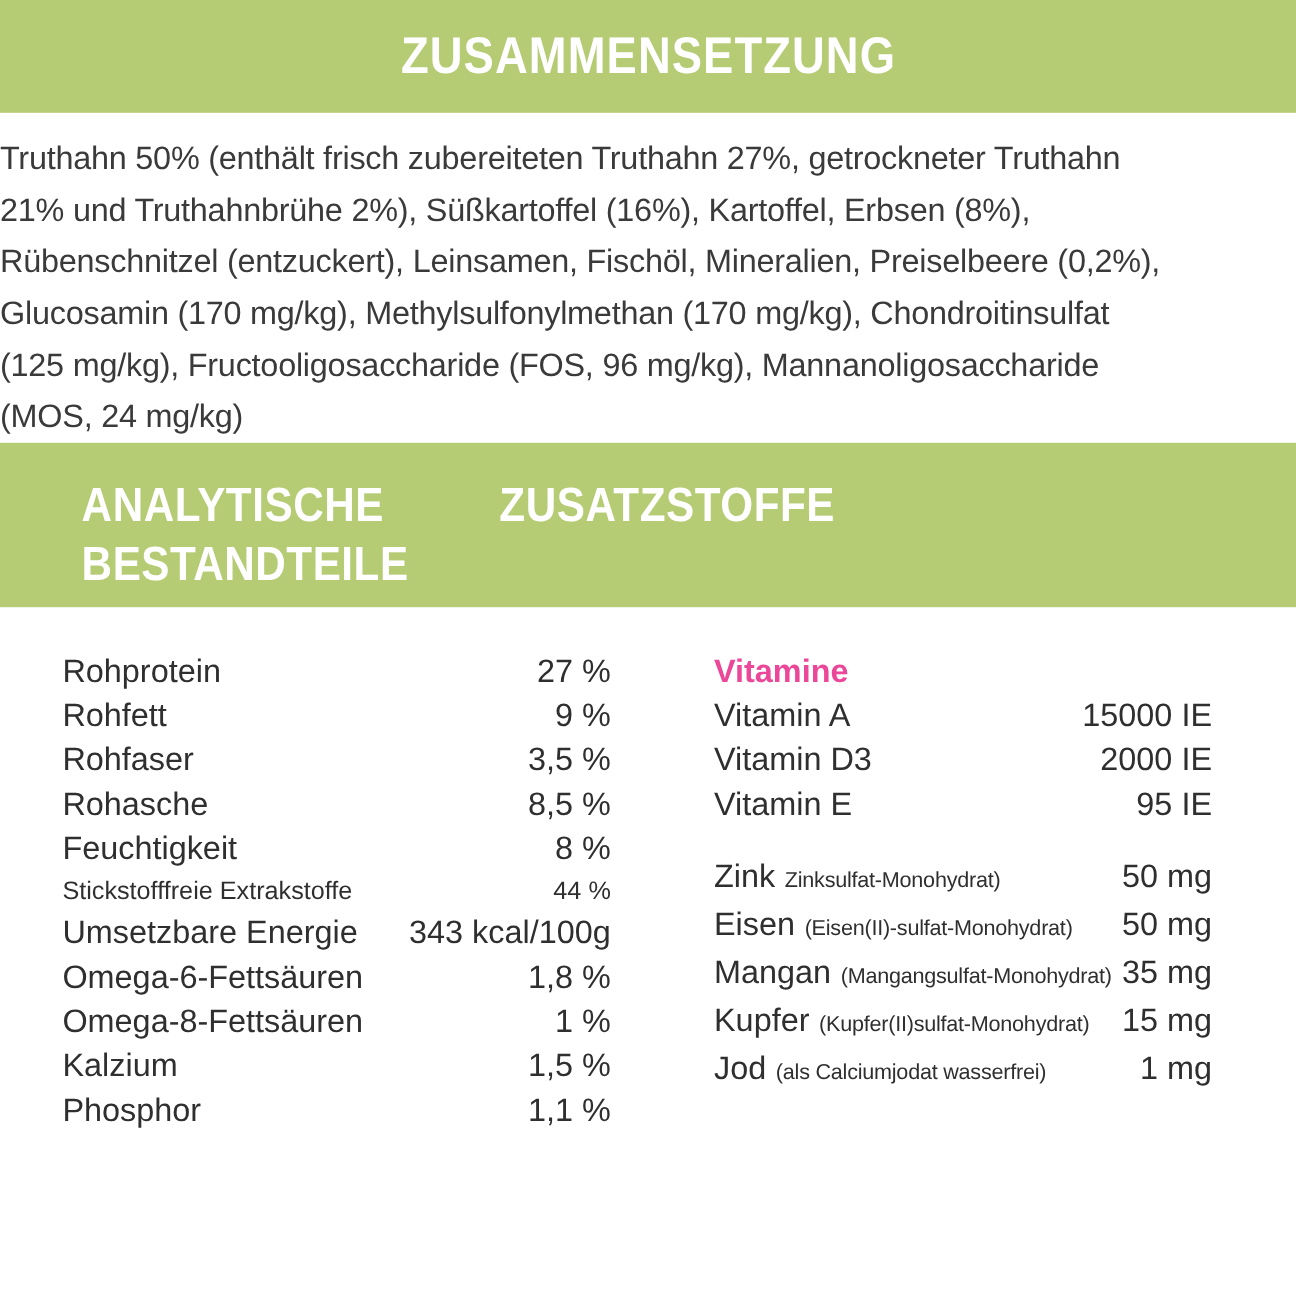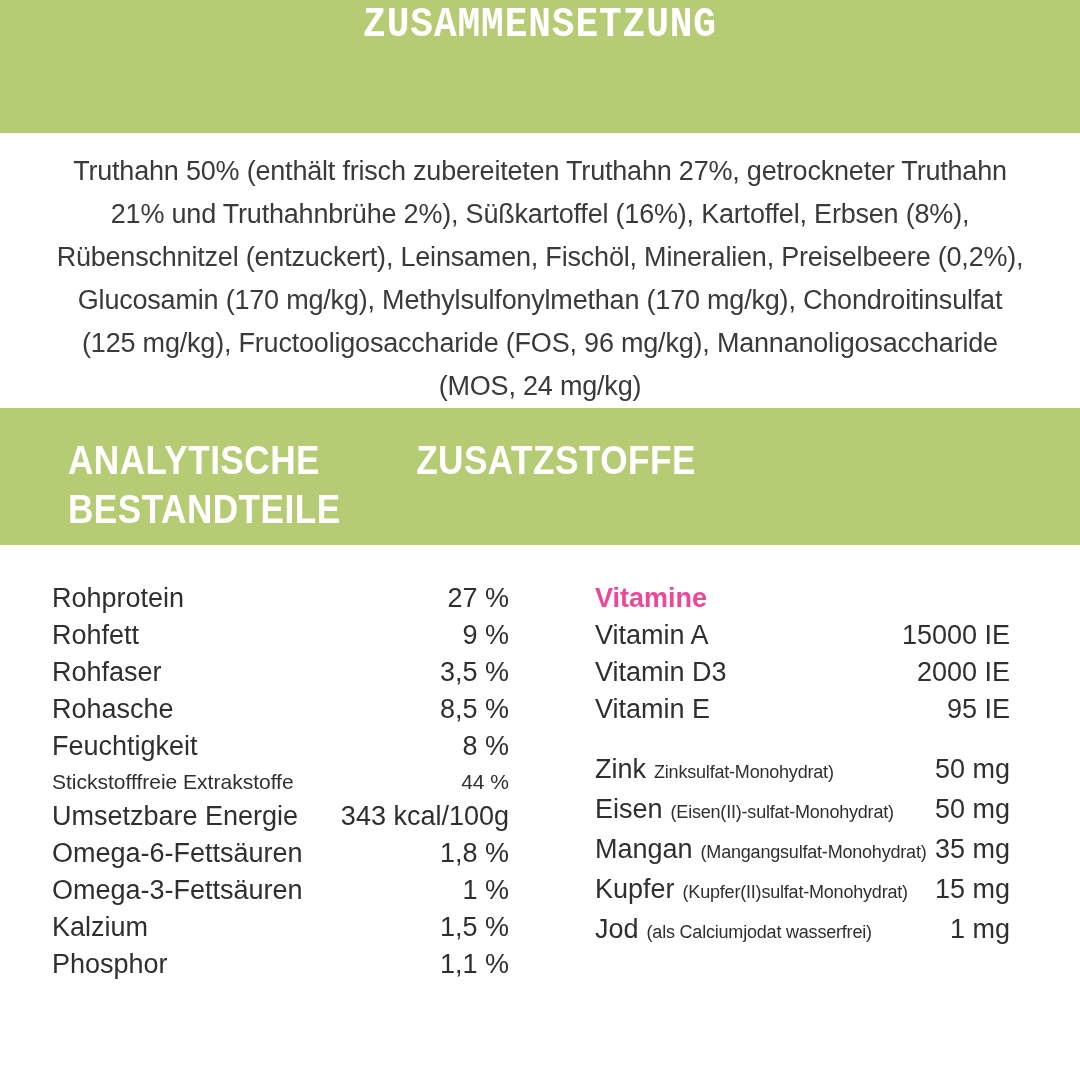--- a/index.html
+++ b/index.html
@@ -15,42 +15,42 @@
     height: 1080px;
     margin: 0 auto;
     background: #ffffff;
     overflow: hidden;
     font-family: "Liberation Sans", sans-serif;
     position: relative;
   }
 
   
   .top-banner {
-    height: 133px;
+    height: 94px;
     background: var(--banner-green);
     display: flex;
+    align-items: center;
     justify-content: center;
-    font-family: Liberation Mono, monospace;
   }
   .top-banner h1 {
     margin: 0;
     color: var(--heading-text);
     font-size: 43px;
     font-weight: bold;
     letter-spacing: 1px;
     transform: scaleX(0.88);
     transform-origin: center;
     white-space: nowrap;
   }
 
   
   .ingredients {
     height: 275px;
     padding-top: 17px;
-    text-align: center;
+    text-align: left;
     color: var(--body-text);
   }
   .ing-line {
     margin: 0;
     font-size: 27px;
     line-height: 43px;
     letter-spacing: -0.2px;
     white-space: nowrap;
   }
 
@@ -160,21 +160,21 @@
       </div>
       <div class="row">
         <span class="label">Umsetzbare Energie</span>
         <span class="value">343 kcal/100g</span>
       </div>
       <div class="row">
         <span class="label">Omega-6-Fettsäuren</span>
         <span class="value">1,8 %</span>
       </div>
       <div class="row">
-        <span class="label">Omega-3-Fettsäuren</span>
+        <span class="label">Omega-8-Fettsäuren</span>
         <span class="value">1 %</span>
       </div>
       <div class="row">
         <span class="label">Kalzium</span>
         <span class="value">1,5 %</span>
       </div>
       <div class="row">
         <span class="label">Phosphor</span>
         <span class="value">1,1 %</span>
       </div>

